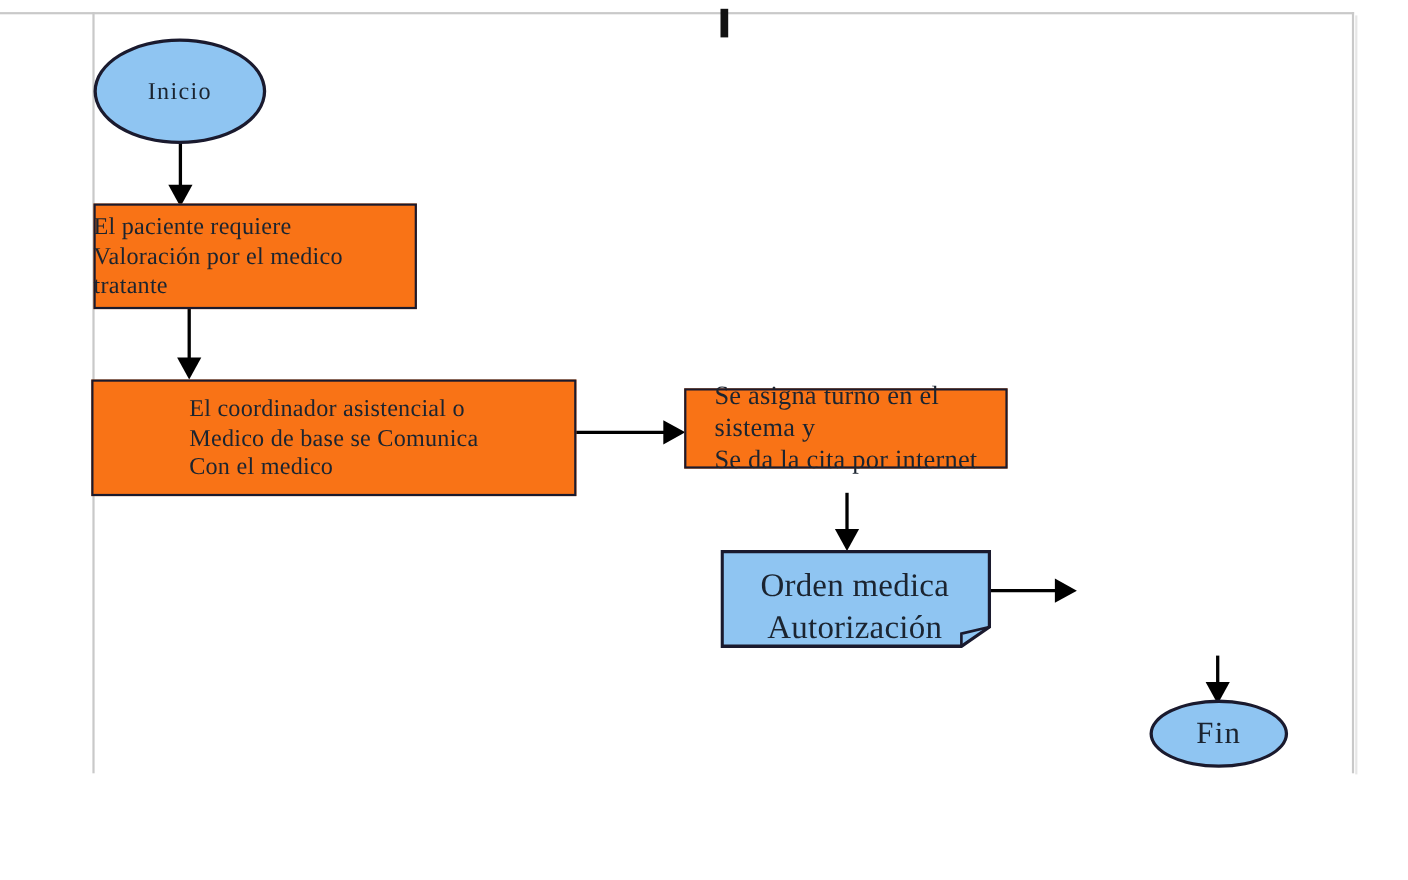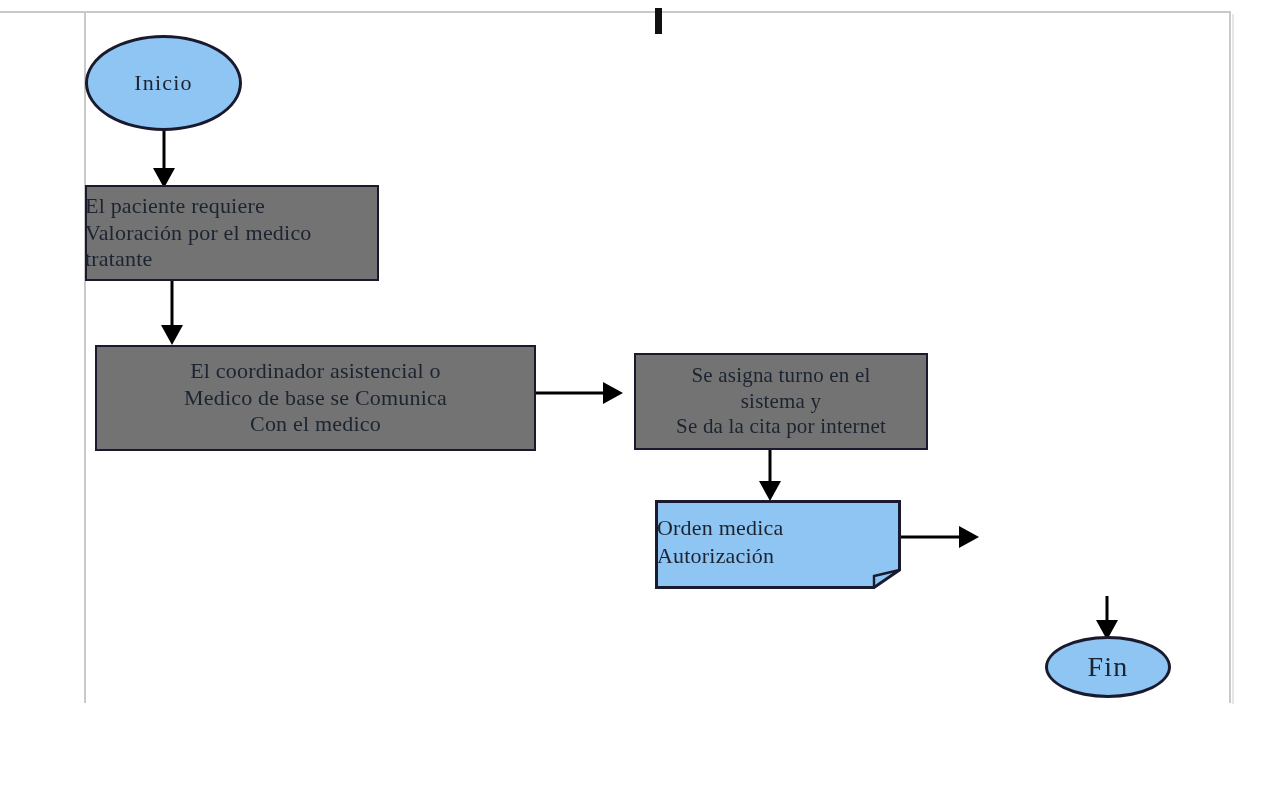--- a/index.html
+++ b/index.html
@@ -60,33 +60,32 @@
     top: 8px;
     width: 7px;
     height: 26px;
     background: #111111;
   }
 
   
   .node {
     position: absolute;
     box-sizing: border-box;
-    background: #737373;
+    background: #f97316;
     border: 2px solid #1a1a2e;
     color: #1b2430;
     display: flex;
     align-items: center;
     line-height: 1.22;
     letter-spacing: 0.2px;
     white-space: pre-line;
   }
   .node.centered {
     justify-content: center;
-    text-align: center;
-    margin-left: 12px;
+    text-align: left;
   }
   .node.leftish {
     justify-content: flex-start;
     text-align: left;
   }
   .ellipse {
     position: absolute;
     box-sizing: border-box;
     background: #8fc5f2;
     border: 3px solid #1a1a2e;
@@ -108,22 +107,22 @@
     font-size: 22px;
     padding-left: 0px;
     align-items: center;
   }
   #node-paciente .txt { margin-left: -2px; }
   #node-coordinador {
     left: 83px; top: 345px; width: 441px; height: 106px;
     font-size: 22px;
   }
   #node-turno {
-    left: 622px; top: 353px; width: 294px; height: 97px;
-    font-size: 21px;
+    left: 622px; top: 353px; width: 294px; height: 73px;
+    font-size: 24px;
   }
   #node-medicotratante {
     left: 977px; top: 492px; width: 252px; height: 107px;
     font-size: 22px;
   }
   #node-fin {
     left: 1045px; top: 636px; width: 126px; height: 62px;
     font-size: 28px;
   }
 
@@ -142,24 +141,24 @@
   #node-orden .doc-outline {
     position: absolute;
     inset: 0;
     pointer-events: none;
   }
   #node-orden .doc-text {
     position: absolute;
     left: 2px;
     top: 14px;
     width: 240px;
-    font-size: 22px;
+    font-size: 30px;
     line-height: 1.28;
     color: #1b2430;
-    text-align: left;
+    text-align: center;
     white-space: pre-line;
     letter-spacing: 0.2px;
   }
 
   
   .conn {
     position: absolute;
   }
   .conn svg { display: block; overflow: visible; }
 </style>

